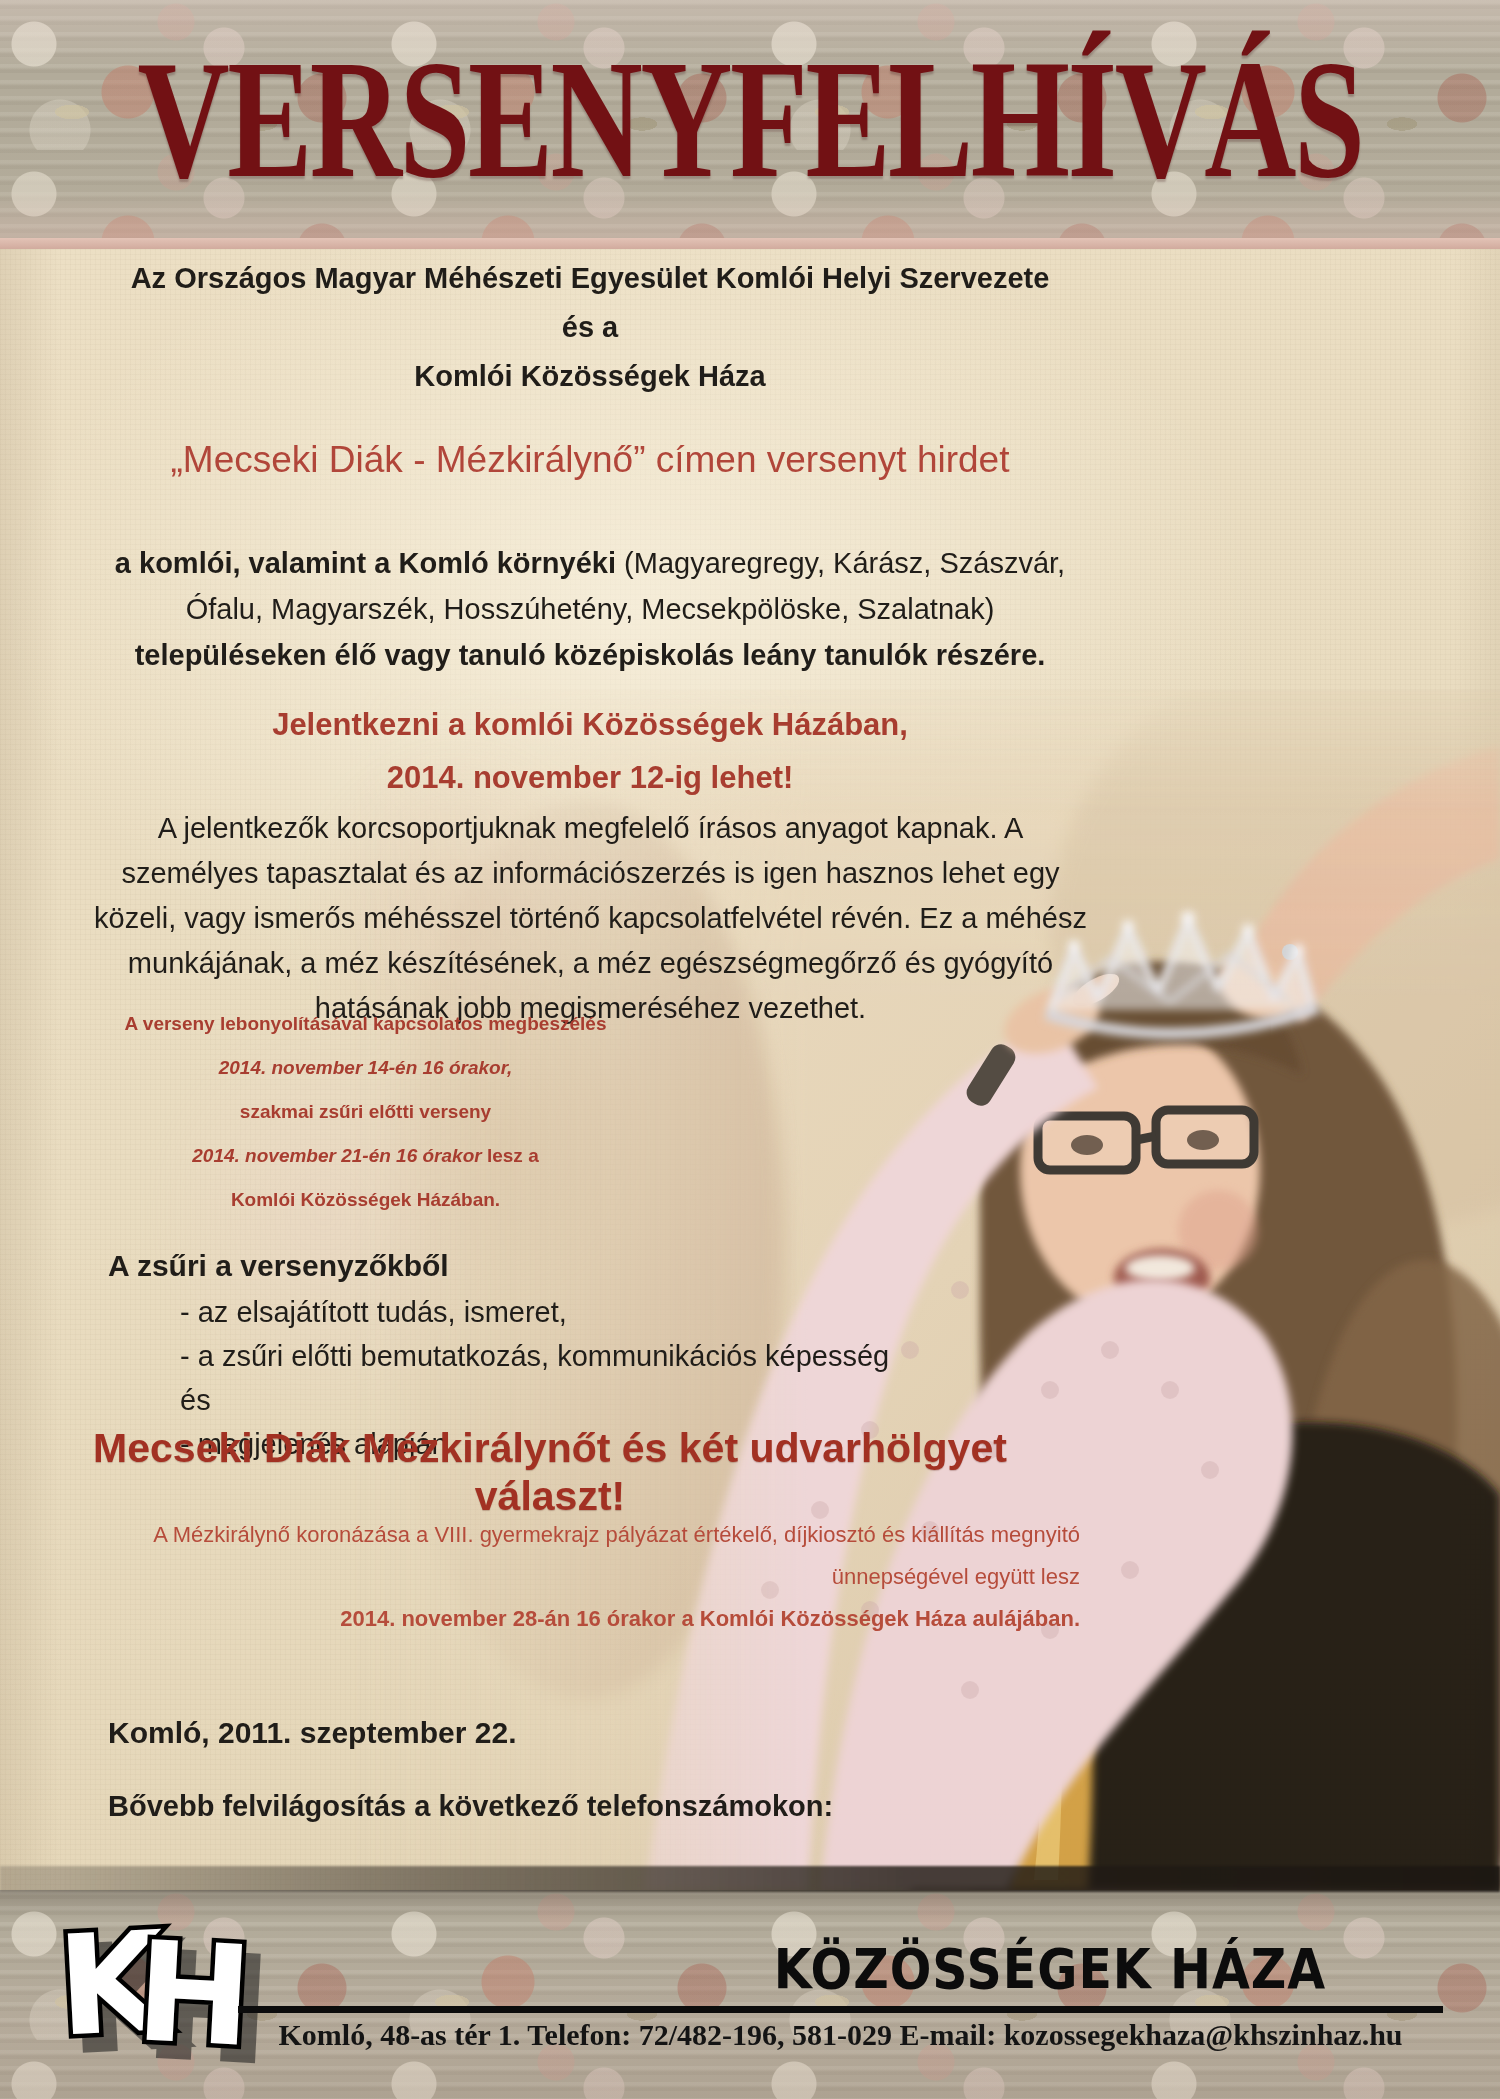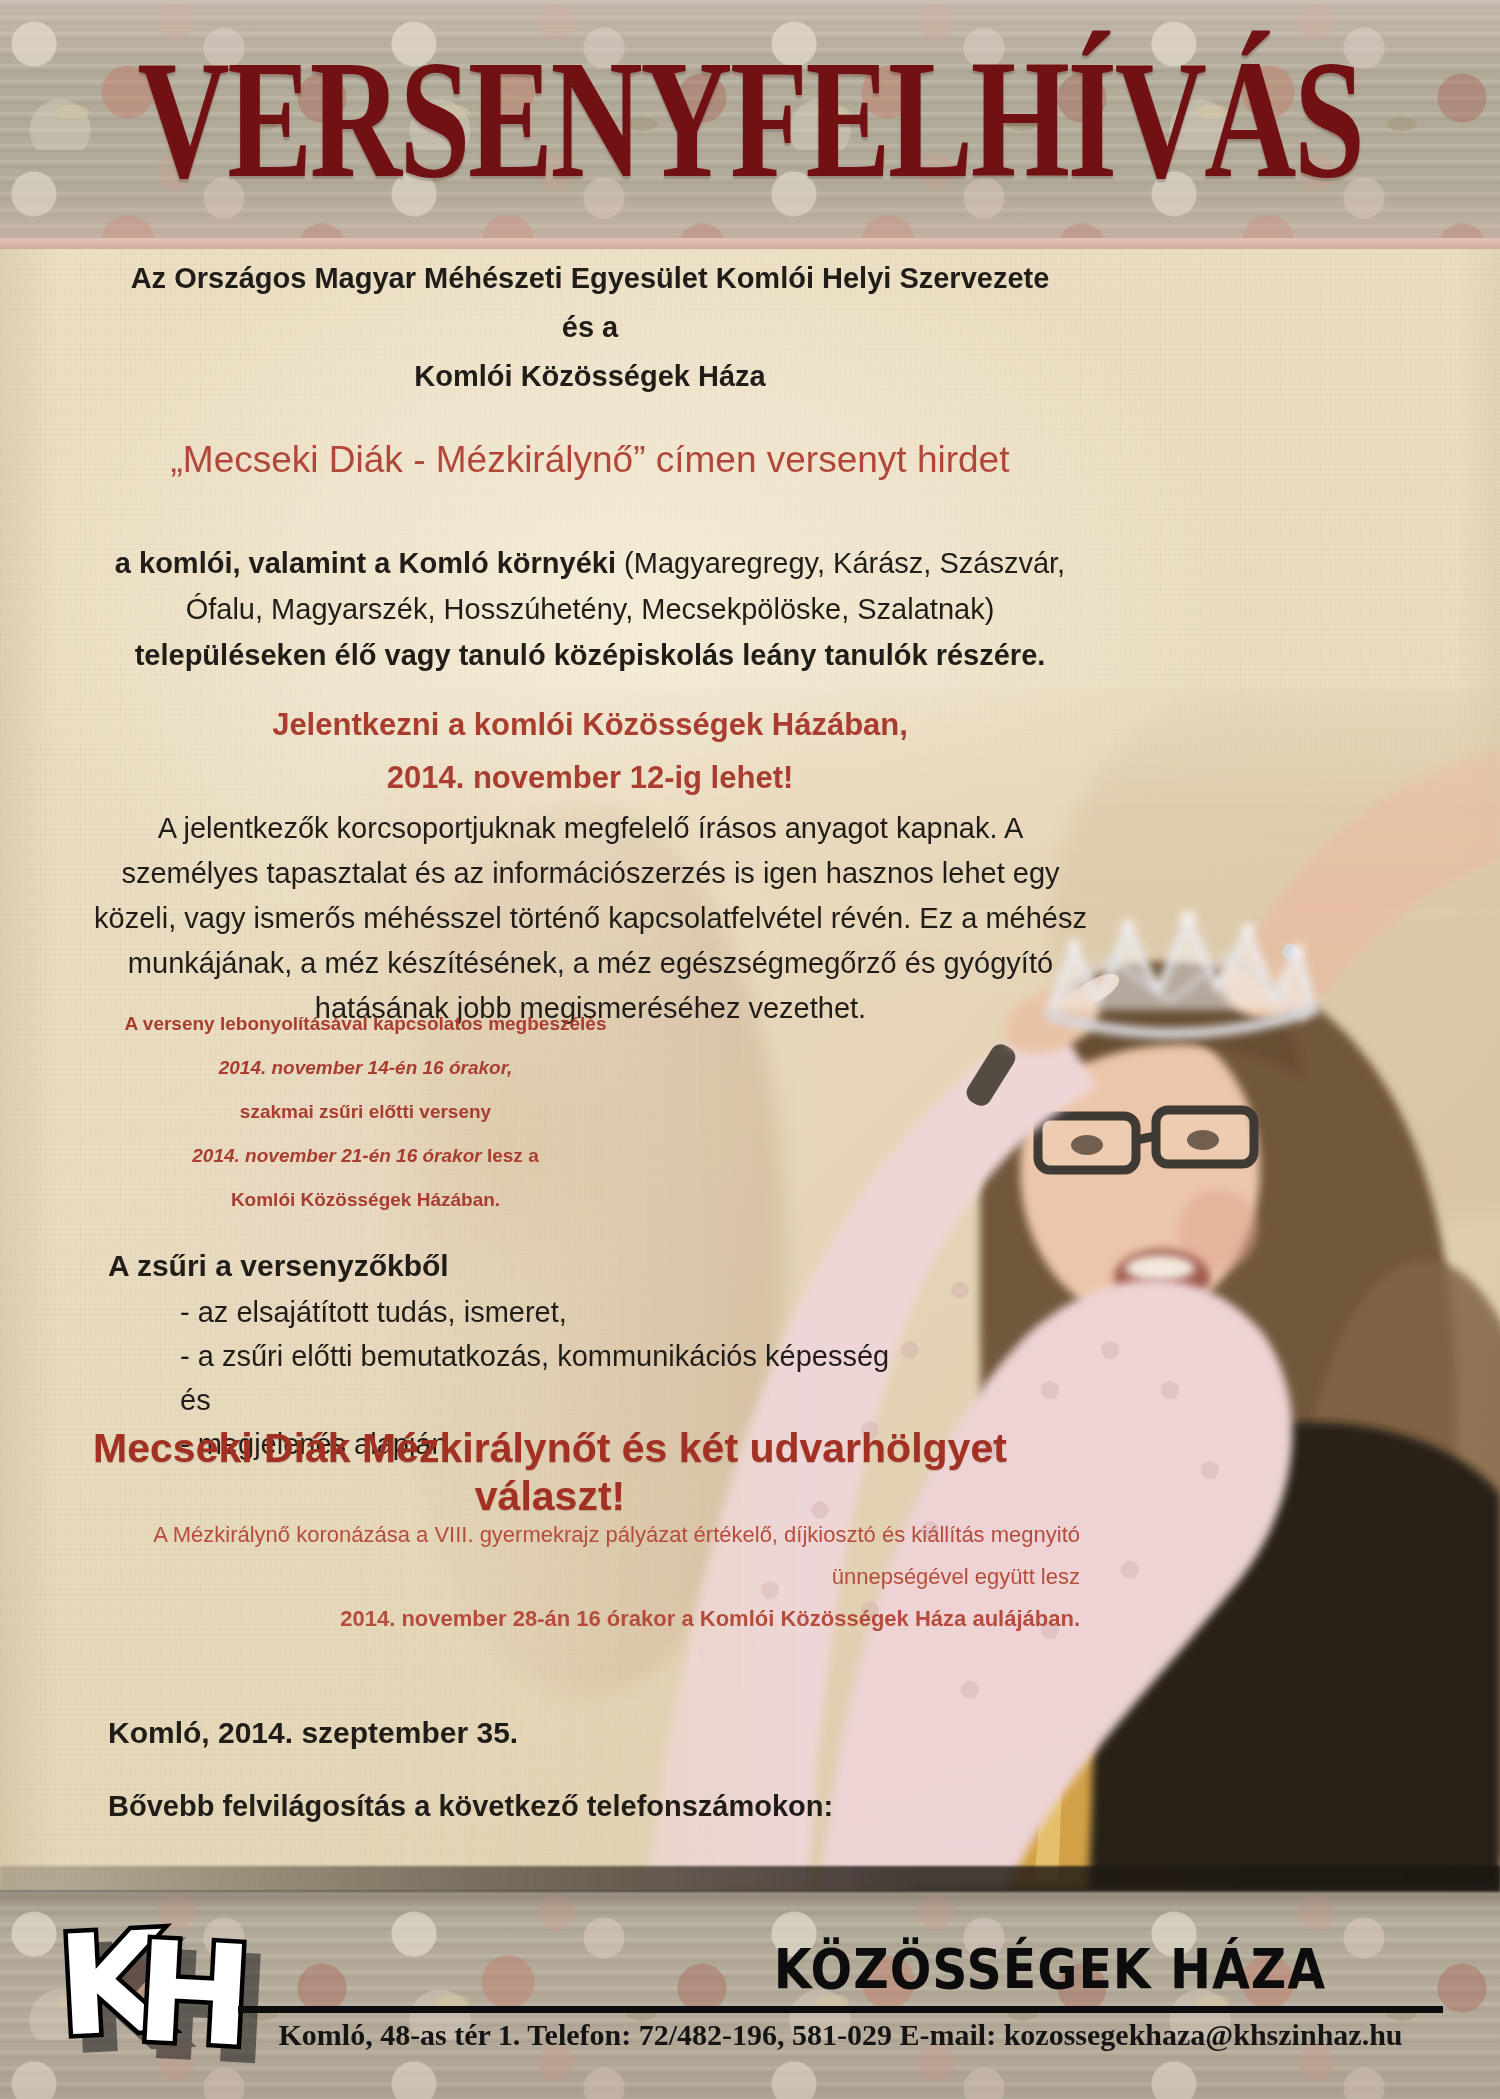--- a/index.html
+++ b/index.html
@@ -250,21 +250,21 @@
     <p class="jury-item">- megjelenés alapján</p>
   </div>
 
   <p class="tb statement red-dark">Mecseki Diák Mézkirálynőt és két udvarhölgyet választ!</p>
 
   <div class="tb coronation red-light">
     <p style="margin:0">A Mézkirálynő koronázása a VIII. gyermekrajz pályázat értékelő, díjkiosztó és kiállítás megnyitó ünnepségével együtt lesz</p>
     <p style="margin:0" class="l2">2014. november 28-án 16 órakor a Komlói Közösségek Háza aulájában.</p>
   </div>
 
-  <p class="tb dateline black">Komló, 2014. szeptember 35.</p>
+  <p class="tb dateline black">Komló, 2011. szeptember 22.</p>
   <div class="tb contact black">
     <p style="margin:0" class="ch">Bővebb felvilágosítás a következő telefonszámokon:</p>
   </div>
 
   <div class="footer-band pattern">
     <div class="kh-logo"><span class="k">K</span><span class="h">H</span></div>
     <div class="brand">KÖZÖSSÉGEK HÁZA</div>
     <div class="footer-line"></div>
     <div class="address">Komló, 48-as tér 1. Telefon: 72/482-196, 581-029 E-mail: kozossegekhaza@khszinhaz.hu</div>
   </div>

